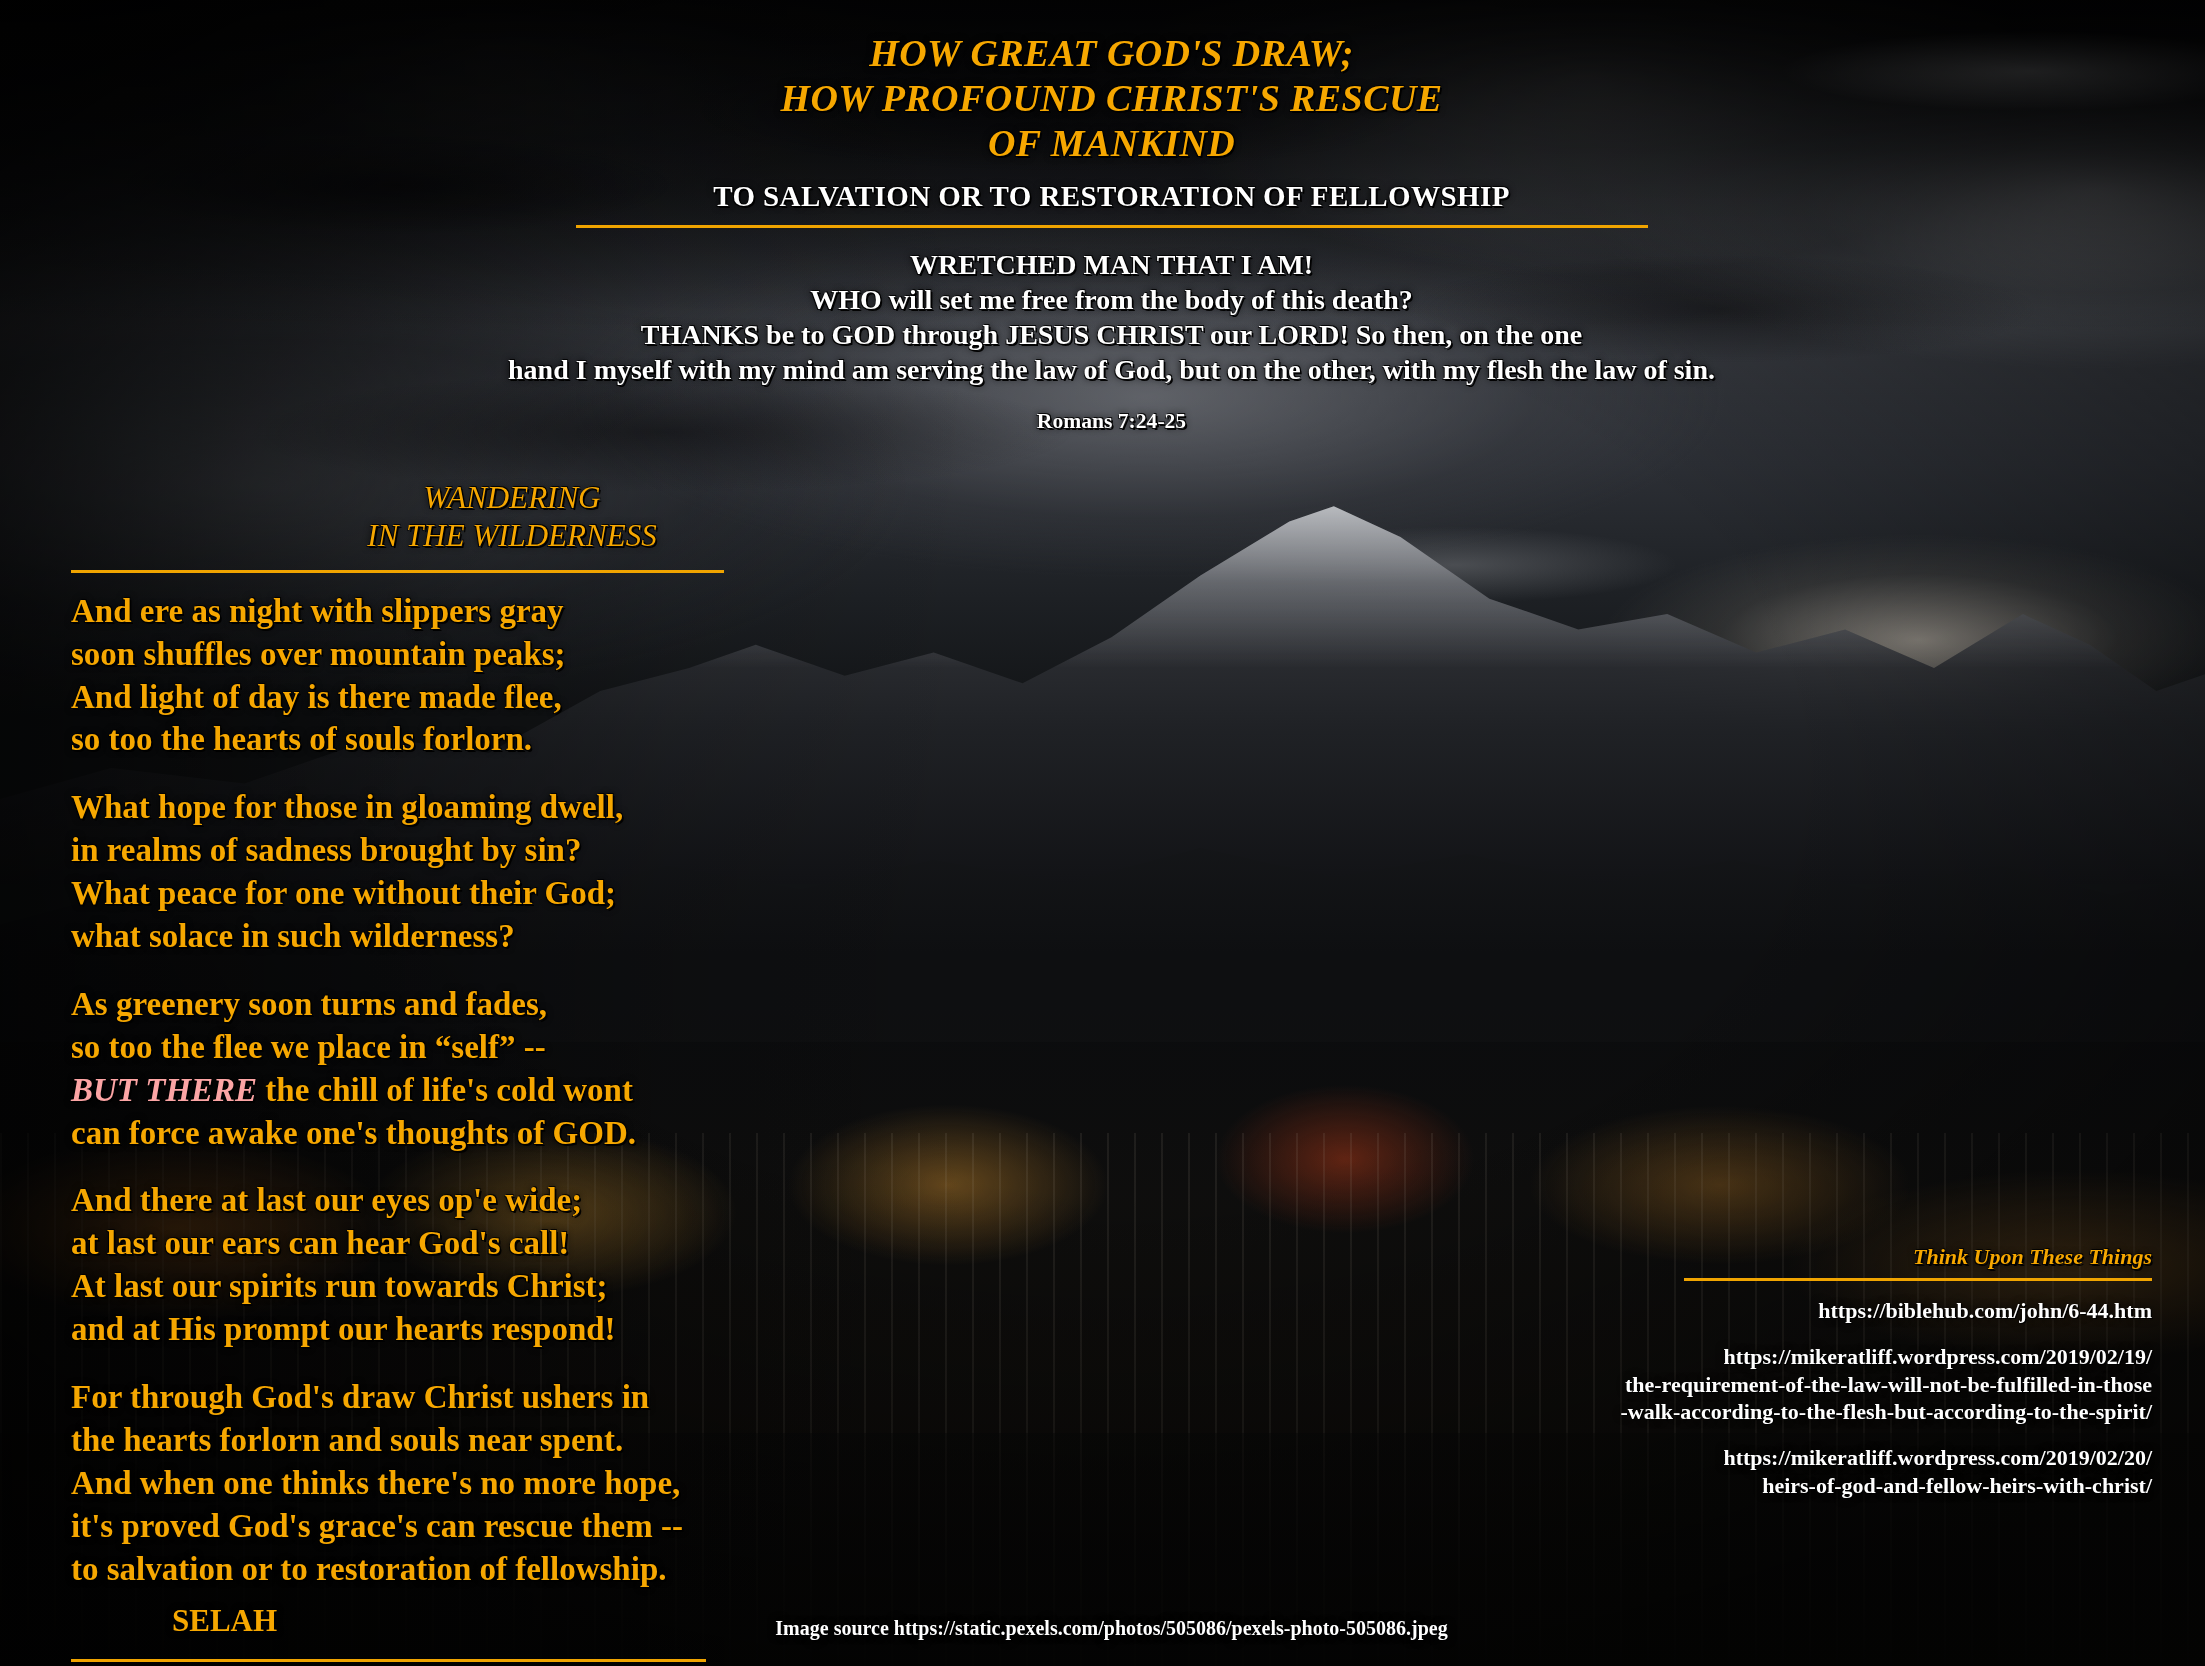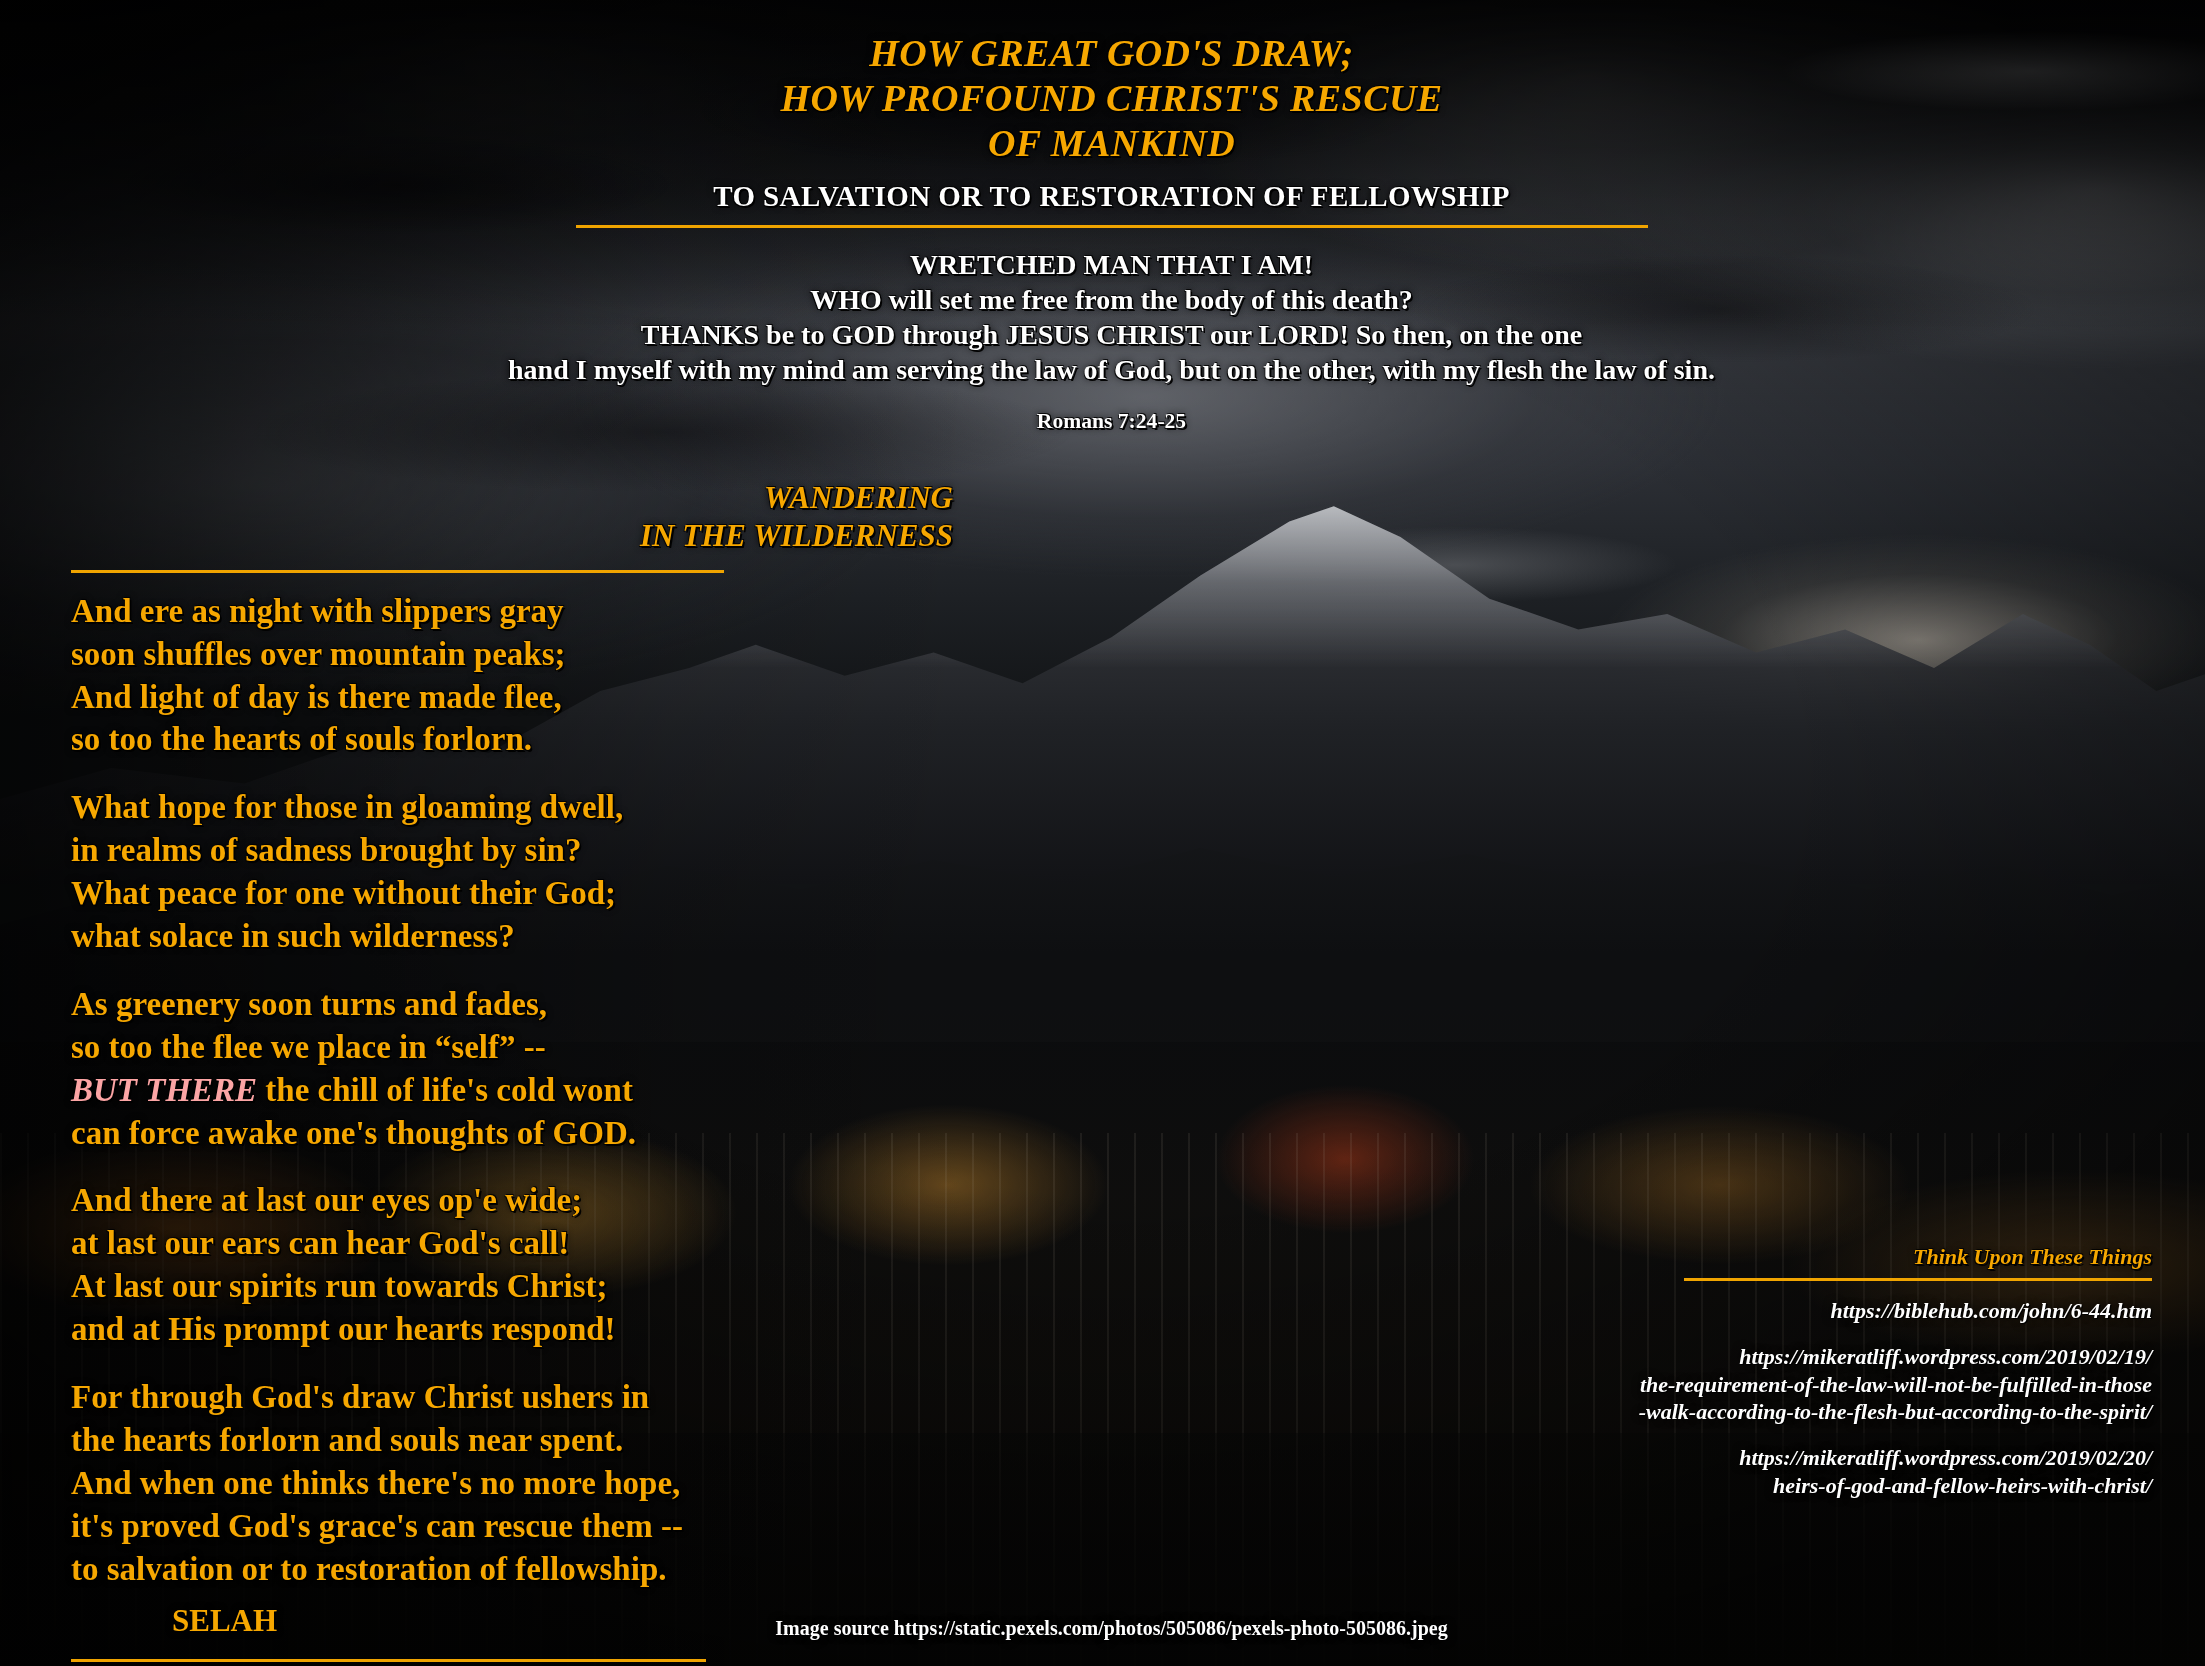--- a/index.html
+++ b/index.html
@@ -168,24 +168,24 @@
 
   
   #poem {
     position: absolute;
     left: 71px;
     top: 479px;
     width: 882px;
   }
   #poem-heading {
     font-style: italic;
-    font-weight: bold;
+    font-weight: normal;
     font-size: 31px;
     line-height: 1.22;
-    text-align: right;
+    text-align: center;
   }
   #poem-rule {
     width: 653px;
     height: 3.1px;
     background: #f0a400;
     margin: 15px 0 17px 0;
   }
   .stanza {
     font-weight: bold;
     font-size: 33px;
@@ -227,21 +227,20 @@
     font-weight: bold;
     font-size: 22px;
   }
   #links-rule {
     width: 468px;
     height: 2.6px;
     background: #f0a400;
     margin: 8px 0 16px auto;
   }
   .link-item {
-    font-style: italic;
     font-weight: bold;
     font-size: 22px;
     line-height: 1.26;
     margin-bottom: 18.5px;
   }
 
   #image-source {
     position: absolute;
     left: 0; bottom: 26.5px; width: 100%;
     text-align: center;

